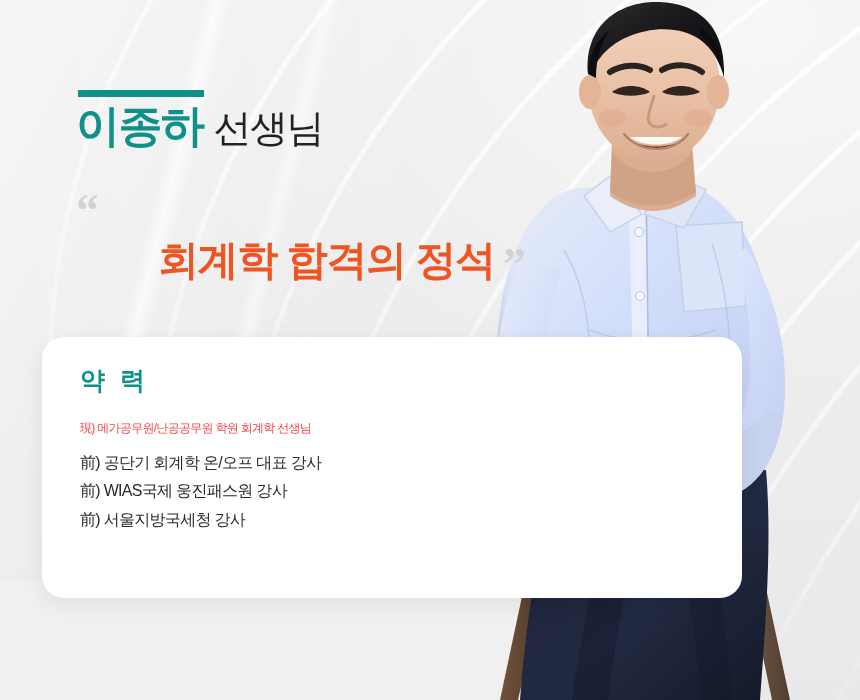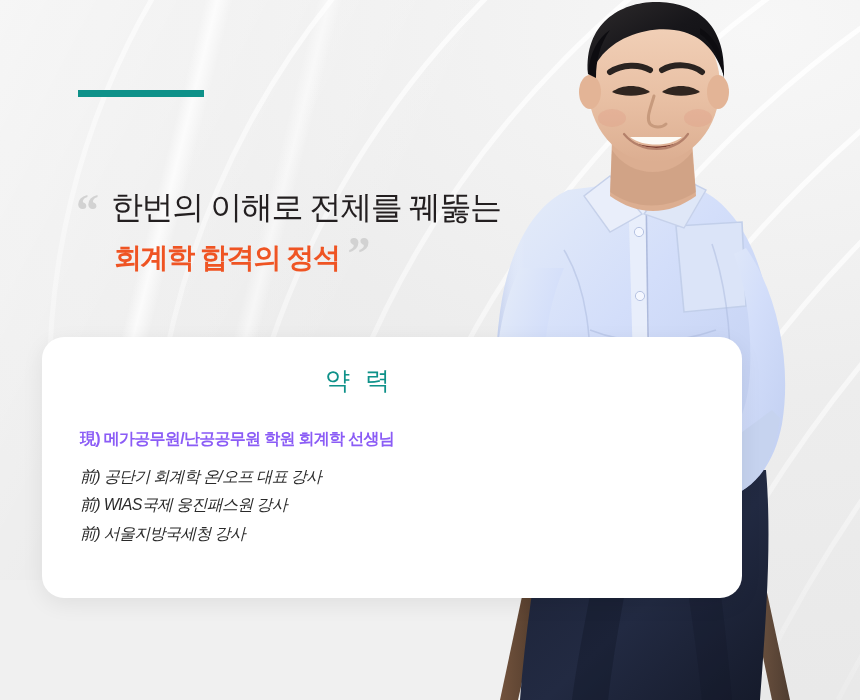--- a/index.html
+++ b/index.html
@@ -70,50 +70,48 @@
     line-height:0.9; font-family:"Liberation Serif", serif;
   }
   .q-mark.open { margin-right:12px; margin-top:4px; }
   .q-mark.close { margin-left:8px; align-self:flex-end; margin-bottom:2px; }
   .q-text1 {
     font-size:32px; font-weight:400; letter-spacing:-1.4px;
     color:#231f20; line-height:1.32;
   }
   .q-row2 { display:flex; align-items:flex-end; padding-left:38px; margin-top:2px; }
   .q-text2 {
-    font-size:28px; font-weight:700; letter-spacing:-1.4px;
-    color:#ef5423; line-height:1.32;
+    font-size:41px; font-weight:700; letter-spacing:-1.4px;
+    color:#ef5423; line-height:1.32;margin-left:44px;
   }
 
   
   .card {
     position:absolute; left:42px; top:337px;
     width:700px; height:261px;
     background:#ffffff;
     border-radius:22px;
     box-shadow:0 6px 22px rgba(0,0,0,0.07);
   }
   .card-inner { position:absolute; left:38px; top:28px; }
   .card-title {
-    font-size:25px; font-weight:400; color:#0e9189;
+    font-size:25px; font-weight:700; color:#0e9189;
     letter-spacing:4px; line-height:1.2;
-    margin-bottom:32px;
-    text-align:right;
+    margin-bottom:24px;
   }
   .career-current {
-    font-size:16px; font-weight:700; color:#8b5cf6;
+    font-size:12px; font-weight:400; color:#ef4444;
     letter-spacing:-0.7px; line-height:1.5;
     margin-bottom:12px;
   }
   .career-list { list-style:none; }
   .career-list li {
     font-size:16px; font-weight:400; color:#2a2a2a;
     letter-spacing:-0.7px; line-height:1.78;
     white-space:nowrap;
-    font-style:italic;
   }
 
   
   .portrait {
     position:absolute; right:0; bottom:0;
     width:400px; height:700px;
     pointer-events:none;
   }
   .portrait svg { display:block; width:100%; height:100%; }
 </style>
@@ -278,25 +276,28 @@
         <path d="M170 137 C 182 147 210 147 222 137 Z" fill="#fdfbf6"></path>
         <path d="M164 134 C 180 154 214 154 228 134" stroke="#b4806a" stroke-width="2.2" fill="none" stroke-linecap="round"></path>
 
         <ellipse cx="152" cy="118" rx="14" ry="9" fill="#e09f86" opacity="0.35"></ellipse>
         <ellipse cx="238" cy="118" rx="14" ry="9" fill="#e09f86" opacity="0.35"></ellipse>
       </g>
     </svg>
   </div>
 
   <div class="head-rule"></div>
+  <div class="name-row">
+    <span class="name-main">이종하</span>
+    <span class="name-suffix">선생님</span>
+  </div>
 
   <div class="quote-block">
     <div class="q-line">
       <span class="q-mark open">“</span>
-      <span class="q-text1">한번의 이해로 전체를 꿰뚫는</span>
     </div>
     <div class="q-row2">
       <span class="q-text2">회계학 합격의 정석</span>
       <span class="q-mark close">”</span>
     </div>
   </div>
 
   <div class="card">
     <div class="card-inner">
       <div class="card-title">약 력</div>

